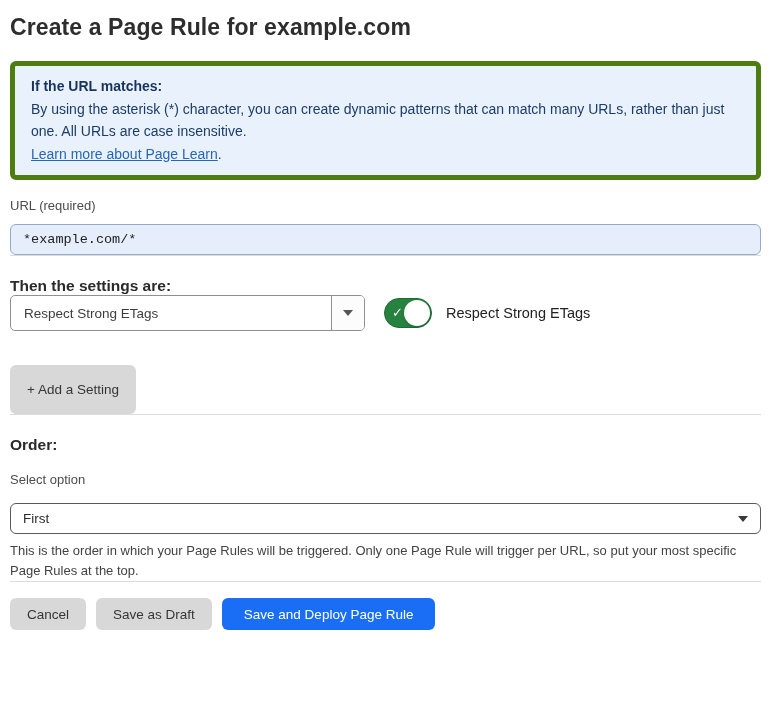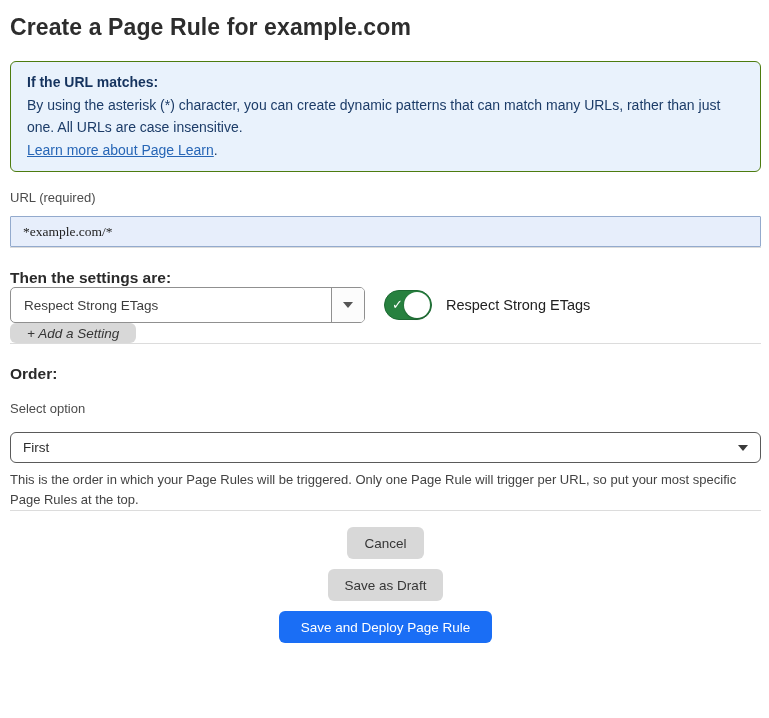--- a/index.html
+++ b/index.html
@@ -18,21 +18,21 @@
     font-size: 23px;
     font-weight: 700;
     color: #2d2d2d;
     letter-spacing: 0.1px;
     margin-top: 2px;
   }
 
   .info-box {
     margin-top: 20px;
     background: #e9f2fc;
-    border: 1px solid #4d7c0f;
+    border: 5px solid #4d7c0f;
     border-radius: 6px;
     padding: 9px 16px 10px 16px;
     font-size: 14px;
     line-height: 22.5px;
     color: #1c3c68;
   }
   .info-box .info-heading { font-weight: 700; color: #15335e; }
   .info-box a.info-link {
     color: #2766b6;
     text-decoration: underline;
@@ -44,23 +44,23 @@
     color: #4c4c4c;
     margin-top: 18px;
     margin-bottom: 11px;
   }
 
   input.url-input {
     width: 100%;
     height: 31px;
     background: #e7eefb;
     border: 1px solid #93aacd;
-    border-radius: 1px;
+    border-radius: 6px;
     padding: 0 12px;
-    font-family: Liberation Serif, serif;
+    font-family: Liberation Mono, monospace;
     font-size: 13.5px;
     color: #222222;
     outline: none;
   }
 
   hr.divider {
     border: none;
     border-top: 1px solid #dcdcdc;
     margin: 0;
   }
@@ -156,21 +156,21 @@
   }
   .btn-gray {
     background: #d8d8d8;
     color: #363636;
     border: none;
     border-radius: 6px;
     font-size: 13.5px;
     height: 31px;
     padding: 0 17px;
   }
-  .add-setting-btn { height: 20px; font-style: italic; }
+  .add-setting-btn { margin-top: 34px; height: 49px; }
 
   .order-select {
     width: 100%;
     height: 31px;
     background: #ffffff;
     border: 1px solid #5a5a5a;
     border-radius: 6px;
     display: flex;
     align-items: center;
     padding: 0 12px;
@@ -194,21 +194,20 @@
     font-size: 13px;
     line-height: 20px;
     color: #434343;
   }
 
   .footer {
     margin-top: 16px;
     display: flex;
     align-items: center;
     gap: 10px;
-    flex-direction: column;
   }
   .footer .btn-gray { height: 32px; }
   .btn-primary {
     background: #1a6ef5;
     color: #ffffff;
     border: none;
     border-radius: 6px;
     font-size: 13.5px;
     height: 32px;
     padding: 0 22px;

